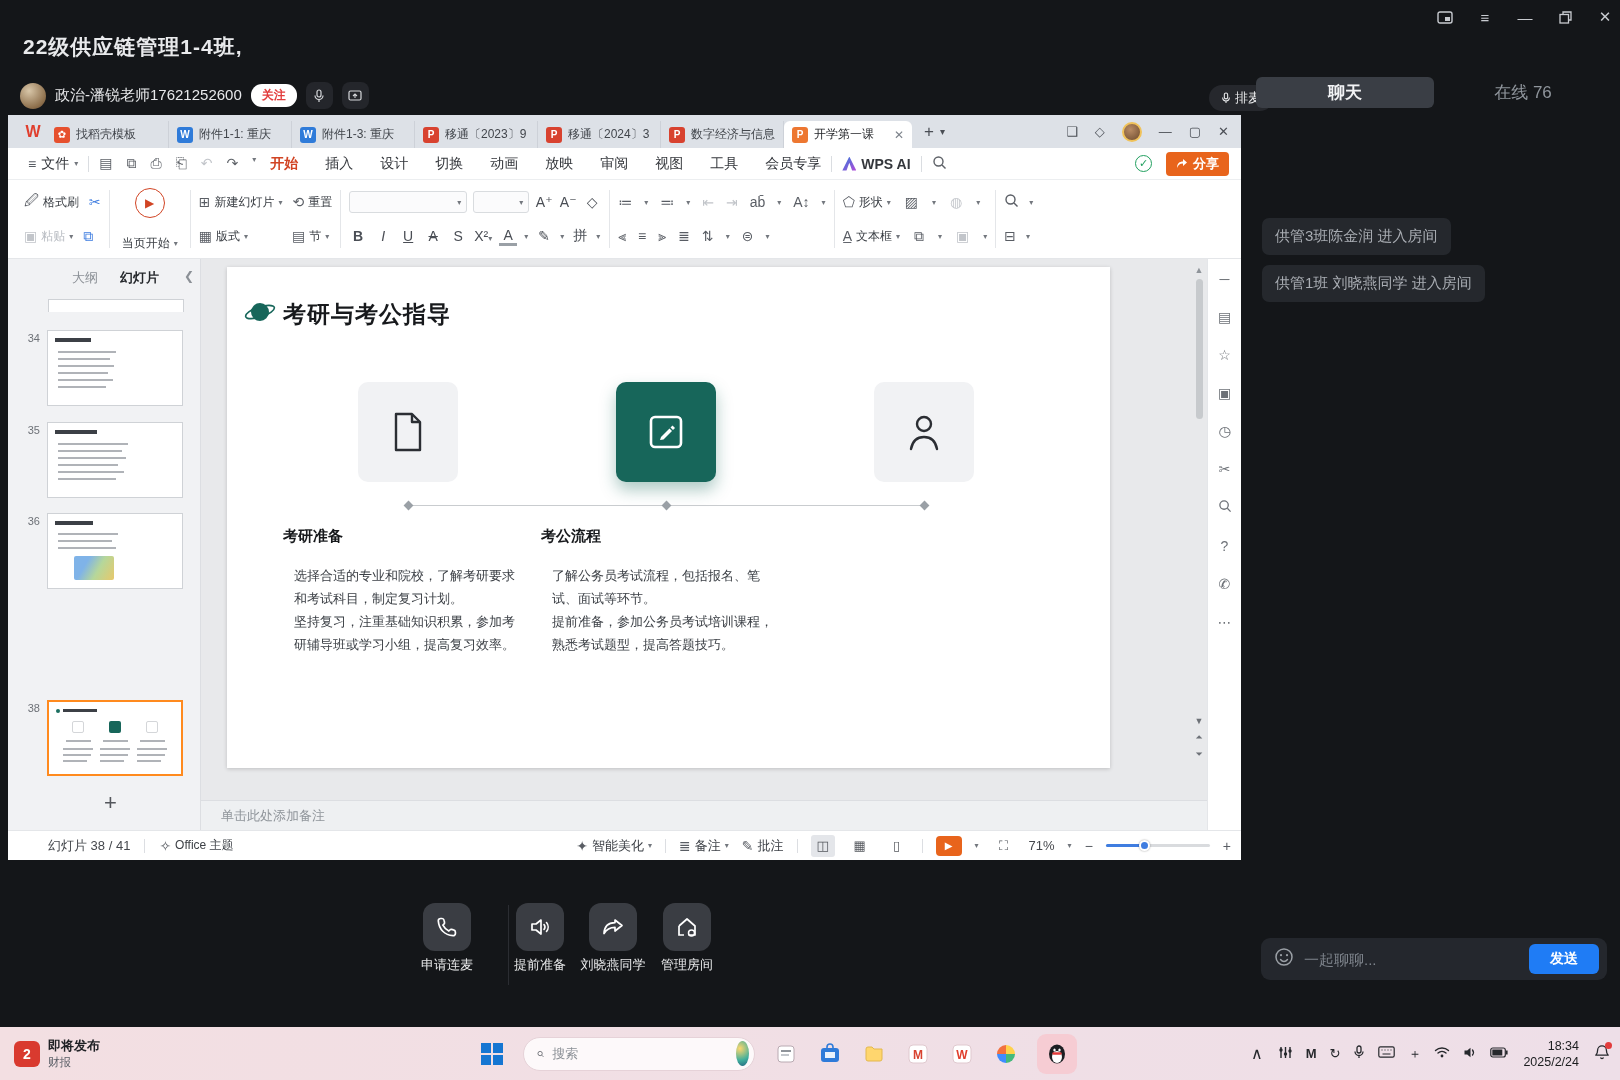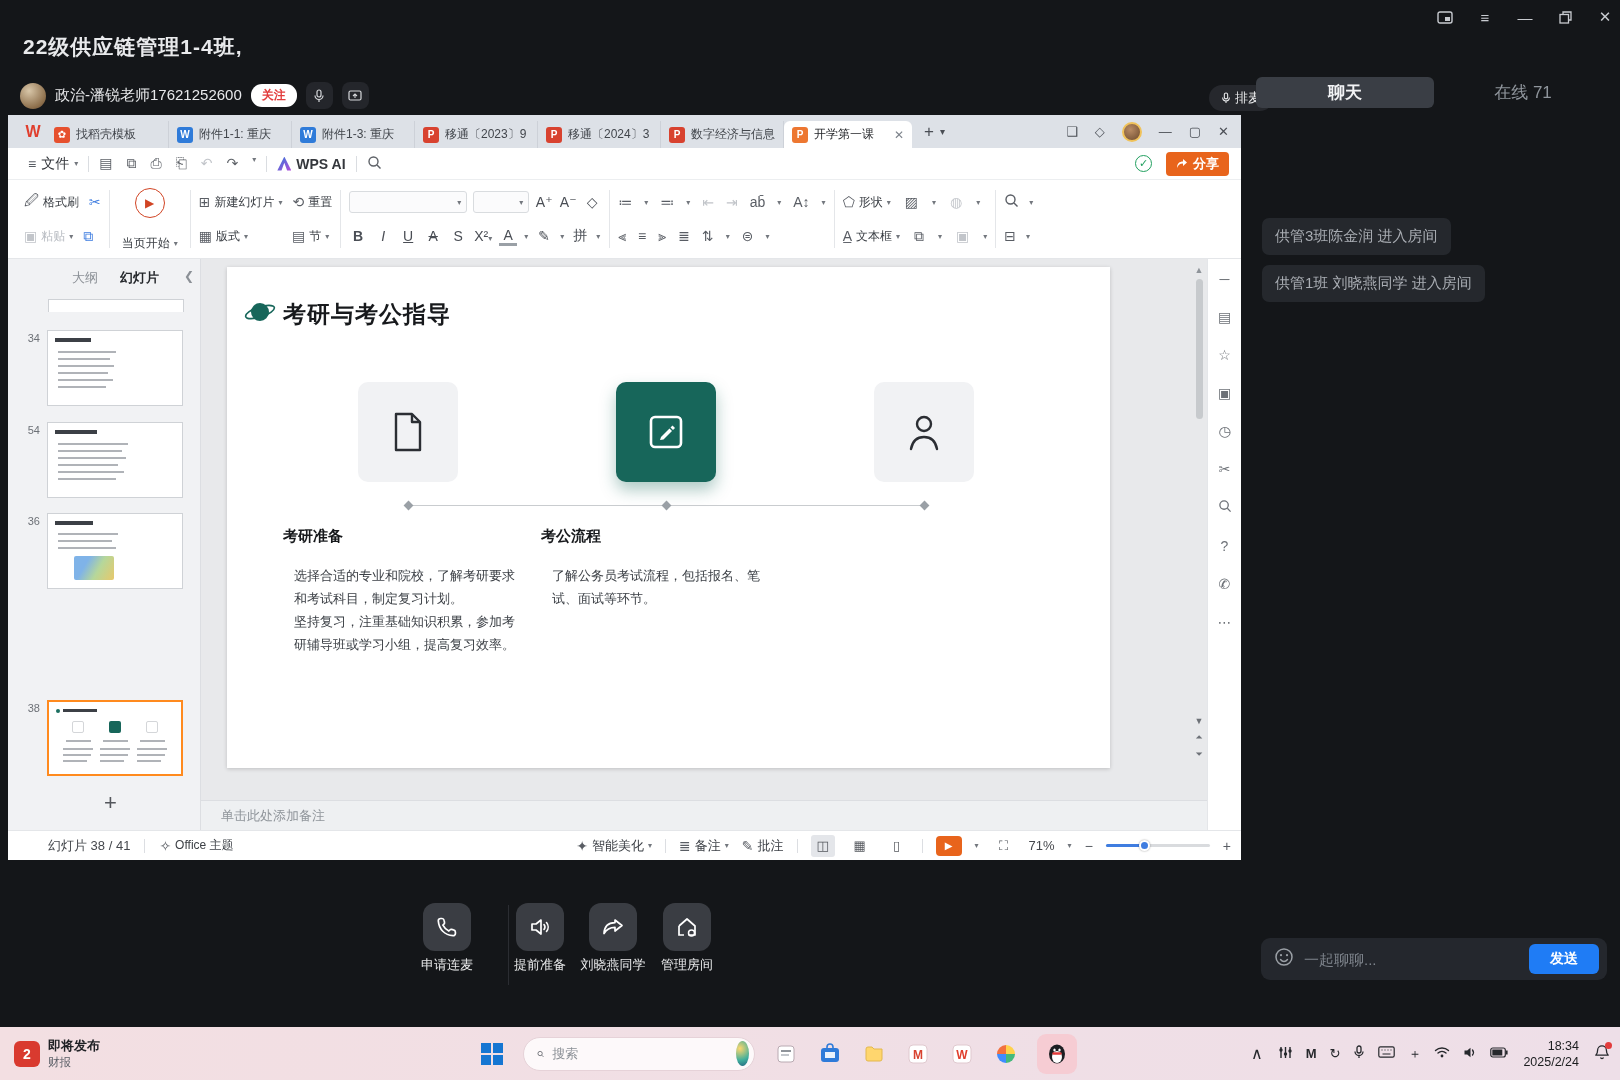--- a/index.html
+++ b/index.html
@@ -193,21 +193,21 @@
   <div class="abs paimai">
     <svg width="10" height="12" viewBox="0 0 12 14">
         <rect x="4" y="1" width="4" height="7" rx="2" fill="none" stroke="#e9eaec" stroke-width="1.3"></rect>
         <path d="M2 6.5a4 4 0 0 0 8 0M6 10.5V13" fill="none" stroke="#e9eaec" stroke-width="1.3"></path>
       </svg>
     <span>排麦</span>
   </div>
 
   <div class="abs chat-tabs">
     <span class="ct ct-active">聊天</span>
-    <span class="ct ct-idle">在线 71</span>
+    <span class="ct ct-idle">在线 76</span>
   </div>
 
   <div class="abs wps">
 
     <div class="tabbar">
       <span class="wps-logo">W</span>
       <span class="dtab">
           <span class="ficon f-docer">✿</span>
           <span>找稻壳模板</span>
         </span>
@@ -257,20 +257,32 @@
       <span class="mb-sep"></span>
       <span class="qbar">
         <span>▤</span>
         <span>⧉</span>
         <span>⎙</span>
         <span>⎗</span>
         <span class="gi dim">↶</span>
         <span>↷</span>
         <span class="caret">▾</span>
       </span>
+      <div class="menu-items">
+        <span class="mi active">开始</span>
+        <span class="mi">插入</span>
+        <span class="mi">设计</span>
+        <span class="mi">切换</span>
+        <span class="mi">动画</span>
+        <span class="mi">放映</span>
+        <span class="mi">审阅</span>
+        <span class="mi">视图</span>
+        <span class="mi">工具</span>
+        <span class="mi">会员专享</span>
+      </div>
       <span class="mb-sep"></span>
       <span class="wpsai">
           <span class="ai-logo"></span>
           <span>WPS AI</span>
         </span>
       <span class="mb-sep"></span>
       <span>
         <svg width="15" height="15" viewBox="0 0 15 15">
             <circle cx="6.5" cy="6.5" r="4.5" fill="none" stroke="#5d6167" stroke-width="1.4"></circle>
             <path d="M10 10l3.5 3.5" stroke="#5d6167" stroke-width="1.4"></path>
@@ -450,21 +462,21 @@
             <div class="tl" style="left:10px;top:20px;width:58px;"></div>
               <div class="tl" style="left:10px;top:27px;width:52px;"></div>
             <div class="tl" style="left:10px;top:34px;width:56px;"></div>
               <div class="tl" style="left:10px;top:41px;width:50px;"></div>
             <div class="tl" style="left:10px;top:48px;width:55px;"></div>
               <div class="tl" style="left:10px;top:55px;width:48px;"></div>
           </div>
         </div>
 
         <div class="trow" style="top:163px;">
-          <span class="tnum">54</span>
+          <span class="tnum">35</span>
           <div class="thumb">
             <div class="tt" style="left:7px;top:7px;width:42px;"></div>
             <div class="tl" style="left:10px;top:20px;width:70px;"></div>
               <div class="tl" style="left:10px;top:27px;width:64px;"></div>
             <div class="tl" style="left:10px;top:34px;width:68px;"></div>
               <div class="tl" style="left:10px;top:41px;width:60px;"></div>
             <div class="tl" style="left:10px;top:48px;width:66px;"></div>
               <div class="tl" style="left:10px;top:55px;width:58px;"></div>
           </div>
         </div>
@@ -542,21 +554,21 @@
             <span class="diamond" style="left:178px;"></span>
             <span class="diamond" style="left:436px;"></span>
             <span class="diamond" style="left:694px;"></span>
 
             <div class="colcard" style="left:56px;">
               <div class="col-title">考研准备</div>
               <div class="col-body"><span>选择合适的专业和院校，了解考研要求和考试科目，制定复习计划。</span><br><span>坚持复习，注重基础知识积累，参加考研辅导班或学习小组，提高复习效率。</span></div>
             </div>
             <div class="colcard" style="left:314px;">
               <div class="col-title">考公流程</div>
-              <div class="col-body"><span>了解公务员考试流程，包括报名、笔试、面试等环节。</span><br></div>
+              <div class="col-body"><span>了解公务员考试流程，包括报名、笔试、面试等环节。</span><br><span>提前准备，参加公务员考试培训课程，熟悉考试题型，提高答题技巧。</span></div>
             </div>
           </div>
 
           <div class="vscroll">
             <div class="vs-arrow">▲</div>
             <div class="vs-thumb"></div>
             <div class="vs-nav">
               <span>▼</span>
               <span>⏶</span>
               <span>⏷</span>

